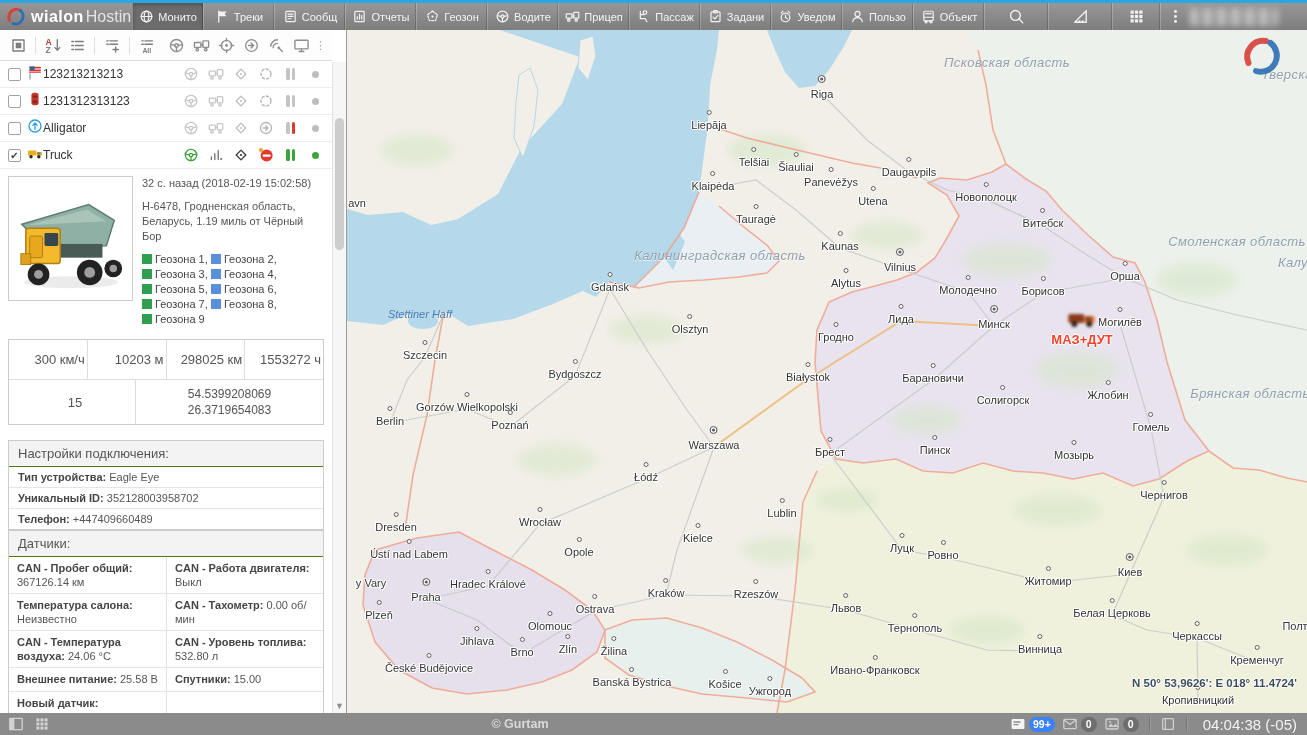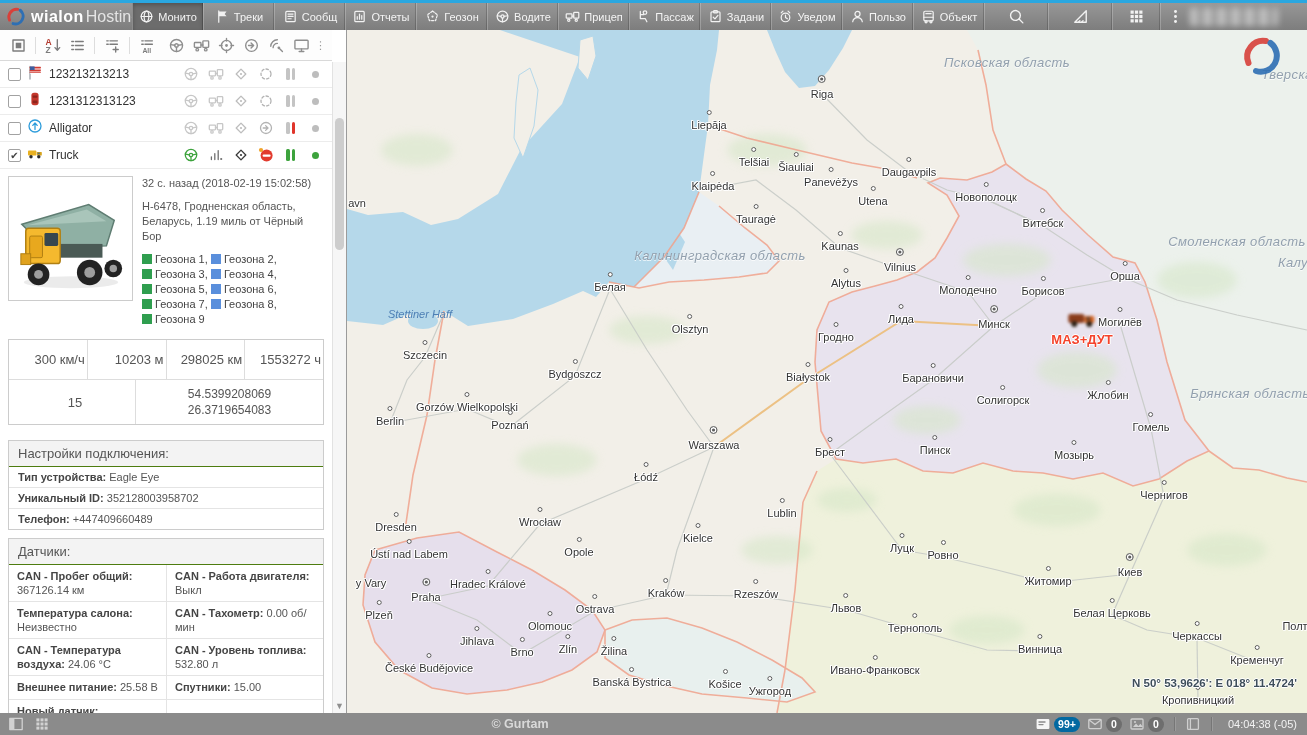--- a/index.html
+++ b/index.html
@@ -36,21 +36,21 @@
   .tdiv{width:1px;height:17px;background:#ddd;margin:0 5px;}
   .tb-spacer{flex:1;}
   .col-ic{width:25px;display:flex;justify-content:center;color:#8e8e8e;cursor:pointer;}
   .col-ic svg{width:17px;height:17px;}
   .mini-dots{color:#9a9a9a;font-size:11px;margin-left:1px;}
 
   .unit-row{height:27px;display:flex;align-items:center;padding:0 4px 0 8px;border-bottom:1px solid #ececec;cursor:pointer;}
   .cb{width:13px;height:13px;border:1px solid #a2a2a2;border-radius:2px;background:#fff;font-size:10px;line-height:11px;text-align:center;color:#444;flex:0 0 auto;cursor:pointer;}
   .unit-ic{margin-left:6px;flex:0 0 auto;}
   .unit-ic svg{width:16px;height:16px;}
-  .unit-name{font-size:12px;color:#333;margin-left:6px;flex:1;white-space:nowrap;overflow:hidden;}
+  .unit-name{font-size:12px;color:#333;flex:1;white-space:nowrap;overflow:hidden;}
   .st{width:25px;display:flex;justify-content:center;align-items:center;cursor:pointer;}
   .st svg{width:16px;height:16px;}
   .bars{display:inline-flex;gap:2px;}
   .bars i{width:3.5px;height:12px;border-radius:1.5px;display:block;}
   .udot{width:7px;height:7px;border-radius:50%;display:block;}
 
   .details{display:flex;margin:7px 8px 0 8px;}
   .unit-photo{width:125px;height:125px;border:1px solid #ccc;background:#fff;display:flex;align-items:center;justify-content:center;flex:0 0 auto;}
   .det-text{margin-left:9px;font-size:11px;color:#555;line-height:15px;}
   .det-time{margin-bottom:8px;color:#555;}
@@ -65,21 +65,21 @@
   .stats-row > div:last-child{border-right:none;}
   .stats-row2{display:flex;border-top:1px solid #ddd;}
   .stats-sat{flex:0 0 127px;border-right:1px solid #ddd;display:flex;align-items:center;justify-content:center;gap:6px;font-size:13px;color:#555;padding:10px 0;}
   .stats-sat .ic{color:#b9b9b9;}
   .stats-coords{flex:1;text-align:center;font-size:12px;color:#555;padding:6px 0;line-height:16px;display:flex;flex-direction:column;justify-content:center;}
   .sec{margin-top:15px;}
   .sec-head{background:#f3f3f3;border-bottom:1px solid #4d7c0f;padding:5px 9px;font-size:13px;color:#555;}
   .kv-row{padding:4px 9px;border-bottom:1px solid #e4e4e4;font-size:11px;color:#555;}
   .kv-row:last-child{border-bottom:none;}
   .kv-row b{color:#454545;}
-  .sens{margin-top:8px;}
+  .sens{}
   .sens-grid{display:grid;grid-template-columns:158px 1fr;}
   .sens-cell{padding:4px 8px;border-bottom:1px solid #e4e4e4;border-right:1px solid #e4e4e4;font-size:11px;color:#555;line-height:14px;min-height:24px;}
   .sens-cell:nth-child(2n){border-right:none;}
   .sens-grid .last-row{border-bottom:none;}
   .sens-cell b{color:#454545;}
 
   .sb{position:absolute;top:32px;right:0;width:14px;bottom:0;background:#f6f6f6;border-left:1px solid #e2e2e2;}
   .sb-thumb{position:absolute;top:56px;left:2px;width:9px;height:132px;background:#cdcdcd;border-radius:5px;cursor:pointer;}
   .sb-down{position:absolute;bottom:2px;left:0;width:100%;text-align:center;color:#8f8f8f;font-size:9px;cursor:pointer;}
 
@@ -103,21 +103,21 @@
   .sbar-left .ic{color:#d2d2d2;cursor:pointer;}
   .sbar-left .ic svg{width:16px;height:16px;}
   .copyright{position:absolute;left:520px;transform:translateX(-50%);font-size:12.5px;font-weight:bold;color:#d9d9d9;}
   .sbar-right{margin-left:auto;display:flex;align-items:center;gap:7px;padding-right:10px;}
   .sbar-item{display:flex;align-items:center;gap:3px;cursor:pointer;}
   .sbar-item .ic{color:#cfcfcf;}
   .sbar-item .ic svg{width:16px;height:16px;}
   .sbar-item .ic.white{color:#f5f5f5;}
   .badge{min-width:16px;height:15px;border-radius:8px;padding:0 4px;font-size:10.5px;font-weight:bold;color:#fff;display:flex;align-items:center;justify-content:center;}
   .sep{width:1px;height:14px;background:#767676;box-shadow:1px 0 0 #9b9b9b;margin:0 3px;}
-  .sbar-time{font-size:11px;color:#f2f2f2;padding-left:6px;white-space:nowrap;}
+  .sbar-time{font-size:15px;color:#f2f2f2;padding-left:6px;white-space:nowrap;}
 </style>
 </head>
 <body>
 
 <div id="app">
 
   <div class="topbar">
     <div class="brand">
       <svg class="logo-swirl" viewBox="0 0 32 32" fill="none">
         <path d="M20 4 A13 13 0 0 0 6 22" stroke="#d8403a" stroke-width="5" stroke-linecap="round"></path>
@@ -779,21 +779,21 @@
         <div class="city" style="left:499px;top:247px"><span class="cdot"></span><span>Alytus</span></div>
         <div class="city" style="left:639px;top:161px"><span class="cdot"></span><span>Новополоцк</span></div>
         <div class="city" style="left:696px;top:187px"><span class="cdot"></span><span>Витебск</span></div>
         <div class="city" style="left:778px;top:240px"><span class="cdot"></span><span>Орша</span></div>
         <div class="city" style="left:773px;top:286px"><span class="cdot"></span><span>Могилёв</span></div>
         <div class="city" style="left:696px;top:255px"><span class="cdot"></span><span>Борисов</span></div>
         <div class="city" style="left:621px;top:254px"><span class="cdot"></span><span>Молодечно</span></div>
         <div class="city" style="left:647px;top:288px"><span class="cdot cap"></span><span>Минск</span></div>
         <div class="city" style="left:554px;top:283px"><span class="cdot"></span><span>Лида</span></div>
         <div class="city" style="left:489px;top:301px"><span class="cdot"></span><span>Гродно</span></div>
-        <div class="city" style="left:263px;top:251px"><span class="cdot"></span><span>Белая</span></div>
+        <div class="city" style="left:263px;top:251px"><span class="cdot"></span><span>Gdańsk</span></div>
         <div class="city" style="left:343px;top:293px"><span class="cdot"></span><span>Olsztyn</span></div>
         <div class="city" style="left:78px;top:319px"><span class="cdot"></span><span>Szczecin</span></div>
         <div class="city" style="left:228px;top:338px"><span class="cdot"></span><span>Bydgoszcz</span></div>
         <div class="city" style="left:461px;top:341px"><span class="cdot"></span><span>Białystok</span></div>
         <div class="city" style="left:586px;top:342px"><span class="cdot"></span><span>Барановичи</span></div>
         <div class="city" style="left:656px;top:364px"><span class="cdot"></span><span>Солигорск</span></div>
         <div class="city" style="left:120px;top:371px"><span class="cdot"></span><span>Gorzów Wielkopolski</span></div>
         <div class="city" style="left:43px;top:385px"><span class="cdot"></span><span>Berlin</span></div>
         <div class="city" style="left:163px;top:389px"><span class="cdot"></span><span>Poznań</span></div>
         <div class="city" style="left:367px;top:409px"><span class="cdot cap"></span><span>Warszawa</span></div>
@@ -894,21 +894,21 @@
       </div>
     <div class="copyright">© Gurtam</div>
     <div class="sbar-right" id="sbar-right">
         <span class="sbar-item">
           <span class="ic white">
             <svg viewBox="0 0 16 16" fill="none" stroke="currentColor" stroke-width="1.3" stroke-linecap="round" stroke-linejoin="round">
               <rect x="1.6" y="3" width="12.8" height="10" rx="1" fill="currentColor" stroke="none"></rect>
               <path d="M4 6h6M4 8.6h4" stroke="#8b8b8b" stroke-width="1.4"></path>
             </svg>
           </span>
-          <span class="badge" style="background:#0369a1">99+</span>
+          <span class="badge" style="background:#3b82f6">99+</span>
         </span>
         <span class="sbar-item">
           <span class="ic">
             <svg viewBox="0 0 16 16" fill="none" stroke="currentColor" stroke-width="1.3" stroke-linecap="round" stroke-linejoin="round">
               <rect x="1.8" y="3.4" width="12.4" height="9.2" rx="1"></rect>
               <path d="M2.2 4l5.8 4.6L13.8 4"></path>
             </svg>
           </span>
           <span class="badge" style="background:#6e6e6e">0</span>
         </span>

